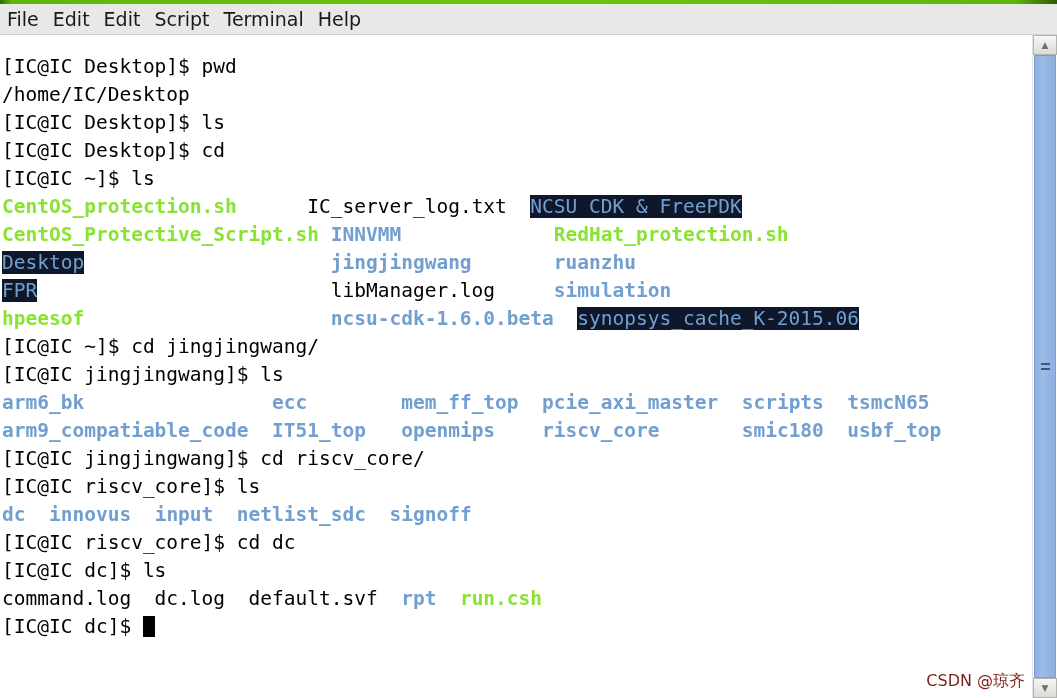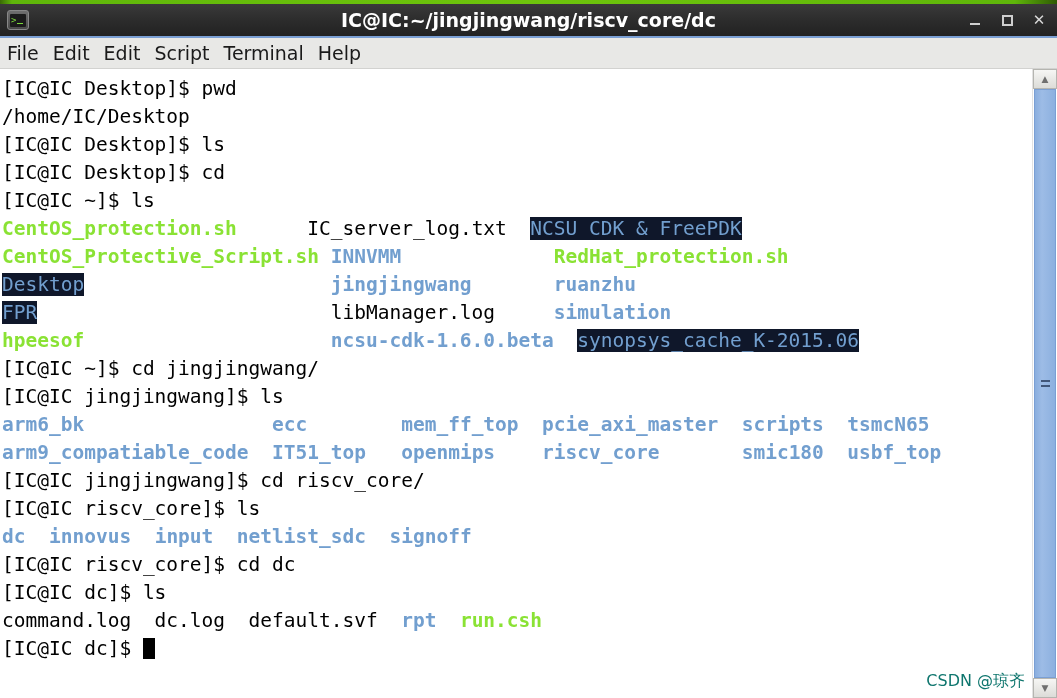--- a/index.html
+++ b/index.html
@@ -156,21 +156,21 @@
   .term-area {
     flex: 1 1 auto;
     display: flex;
     position: relative;
     min-height: 0;
     background: #ffffff;
   }
   .term {
     flex: 1 1 auto;
     background: #ffffff;
-    padding: 6px 0 0 2px;
+    padding: 18px 0 0 2px;
     overflow: hidden;
     font-family: "DejaVu Sans Mono", monospace;
     font-size: 19.5px;
     line-height: 28px;
     color: #000000;
     white-space: pre;
     box-sizing: border-box;
   }
   .term .line {
     white-space: pre;
@@ -252,44 +252,33 @@
     height: 2px;
     background: #41577a;
   }
 
   
   .watermark {
     position: absolute;
     right: 32px;
     bottom: 6px;
     font-size: 16px;
-    color: #0f766e;
+    color: #7f1d1d;
     font-family: "DejaVu Sans", sans-serif;
     pointer-events: none;
     white-space: pre;
   }
 </style>
 </head>
 <body>
 
 <div class="window">
 
   <div class="titlebar-accent"></div>
 
-  <div class="titlebar">
-    <div class="win-icon">
-      <span class="screen"></span>
-    </div>
-    <div class="title-text">IC@IC:~/jingjingwang/riscv_core/dc</div>
-    <div class="win-controls">
-      <div class="wc wc-min"></div>
-      <div class="wc wc-max"></div>
-      <div class="wc wc-close">✕</div>
-    </div>
-  </div>
 
   <div class="menubar">
     <div class="menu-item">File</div>
     <div class="menu-item">Edit</div>
     <div class="menu-item">Edit</div>
     <div class="menu-item">Script</div>
     <div class="menu-item">Terminal</div>
     <div class="menu-item">Help</div>
   </div>
 

